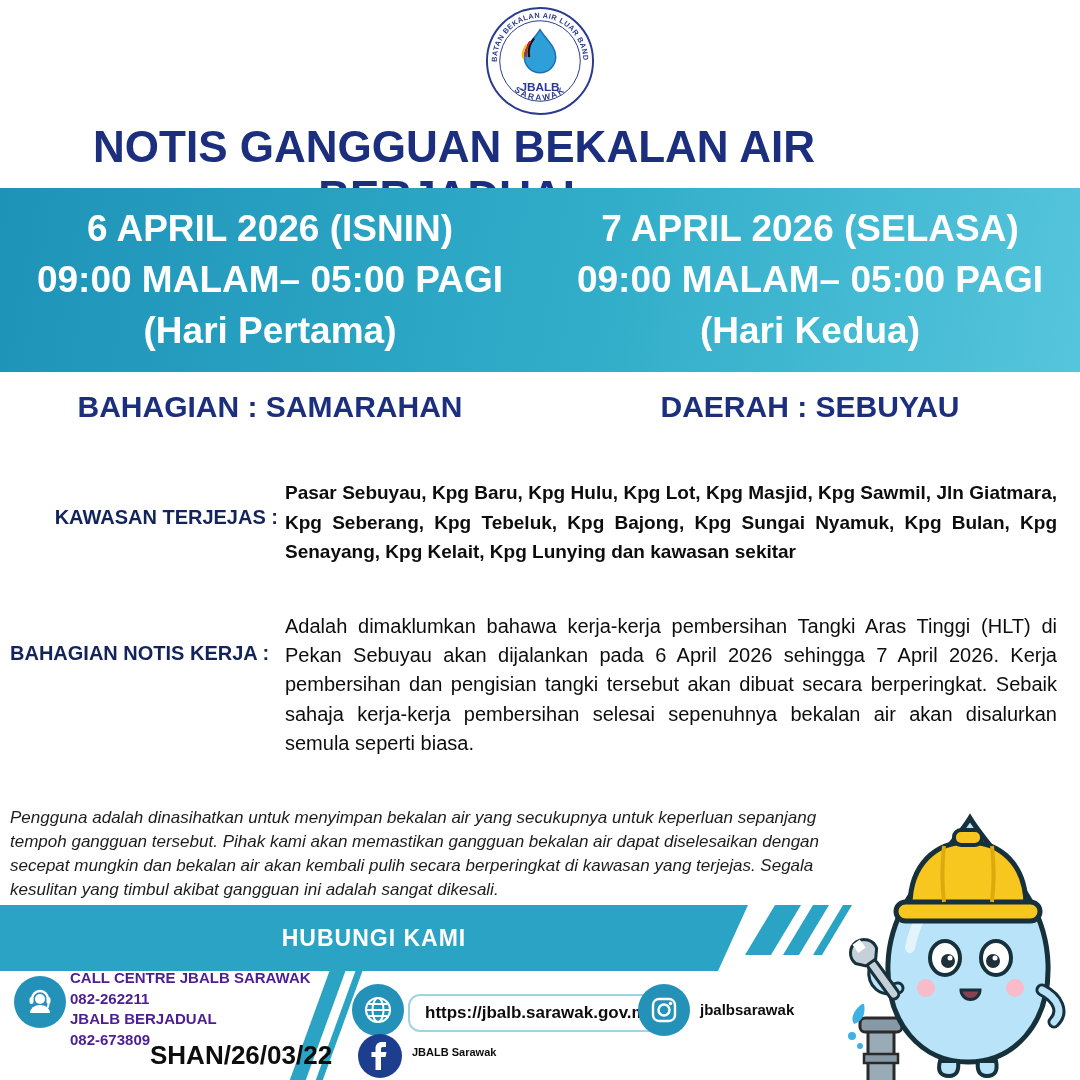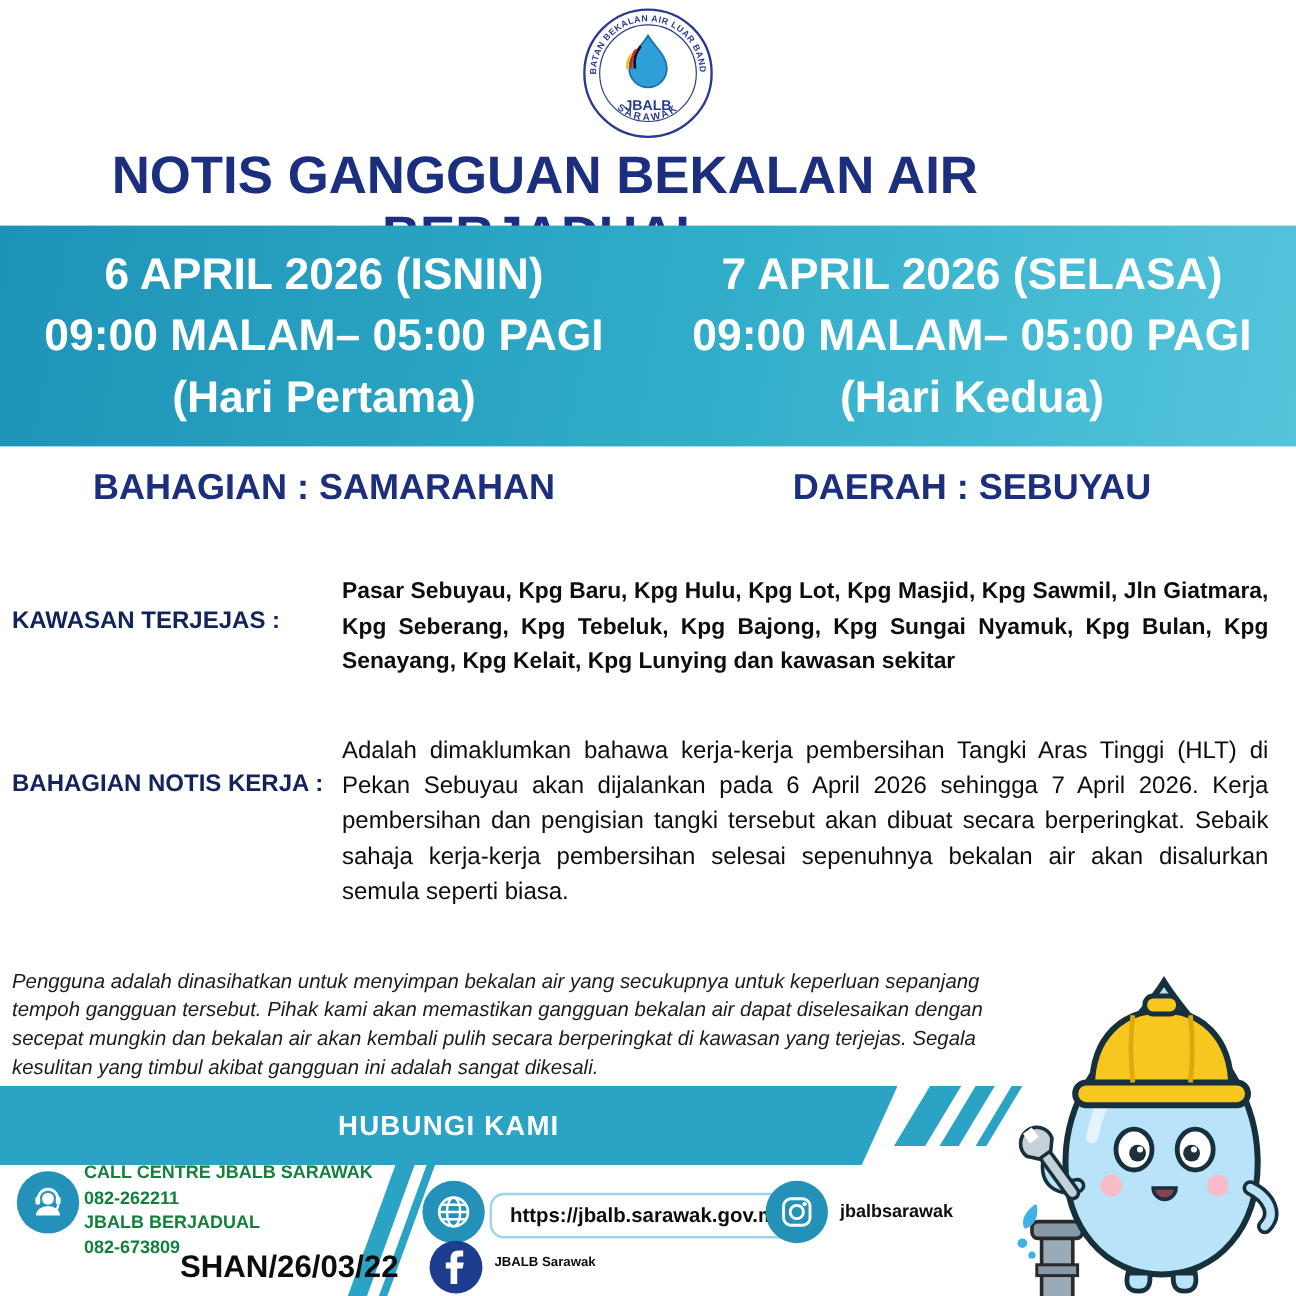--- a/index.html
+++ b/index.html
@@ -16,21 +16,21 @@
            background:linear-gradient(100deg,#1e93b8 0%,#31adc9 55%,#55c5dc 100%);
            display:flex; color:#fff; }
   .schedule-col { flex:1; display:flex; flex-direction:column; justify-content:center;
            align-items:center; gap:9px; font-weight:700; font-size:37px; text-align:right; }
 
   .region-row { position:absolute; top:390px; left:0; width:1080px; display:flex;
            color:#1c2e7e; font-weight:700; font-size:30px; }
   .region-col { flex:1; text-align:center; }
 
   .section-label { position:absolute; left:10px; width:268px; font-weight:700; color:#13235b; font-size:20px; }
-  .kawasan-label { top:506px; }
+  .kawasan-label { top:506px;text-align:right; }
   .huraian-label { top:642px; }
 
   .kawasan-text { position:absolute; left:285px; top:478px; width:772px; font-weight:700;
            color:#0d0d0d; font-size:19px; line-height:1.56; text-align:justify; }
   .huraian-text { position:absolute; left:285px; top:612px; width:772px;
            color:#0d0d0d; font-size:20px; line-height:1.46; text-align:justify; }
 
   .disclaimer { position:absolute; left:10px; top:806px; width:810px; font-style:italic;
            font-size:17px; color:#1c1c1c; line-height:1.42; }
 
@@ -49,21 +49,21 @@
 
   .contact-icon { position:absolute; width:52px; height:52px; border-radius:50%;
            display:flex; align-items:center; justify-content:center; }
   .icon-teal { background:#2492b8; }
   .icon-phone { left:14px; top:976px; }
   .icon-globe { left:352px; top:984px; }
   .icon-ig { left:638px; top:984px; }
   .icon-fb { left:358px; top:1034px; width:44px; height:44px; background:#1d3e8f; }
 
   .call-block { position:absolute; left:70px; top:968px; font-size:15px; font-weight:700;
-           color:#15803d; line-height:1.38; }
+           color:#4c1d95; line-height:1.38; }
 
   .url-pill { position:absolute; left:408px; top:994px; border:2px solid #9fd4e6;
            border-radius:12px; padding:7px 15px; font-size:17px; font-weight:700; color:#0d0d0d; }
 
   .ig-label { position:absolute; left:700px; top:1001px; font-size:15px; font-weight:700; color:#0d0d0d; }
   .fb-label { position:absolute; left:412px; top:1046px; font-size:11px; font-weight:700; color:#0d0d0d; }
 
   .ref { position:absolute; left:150px; top:1040px; font-size:26px; font-weight:700; color:#0d0d0d; }
 
   .mascot { position:absolute; left:846px; top:792px; }

